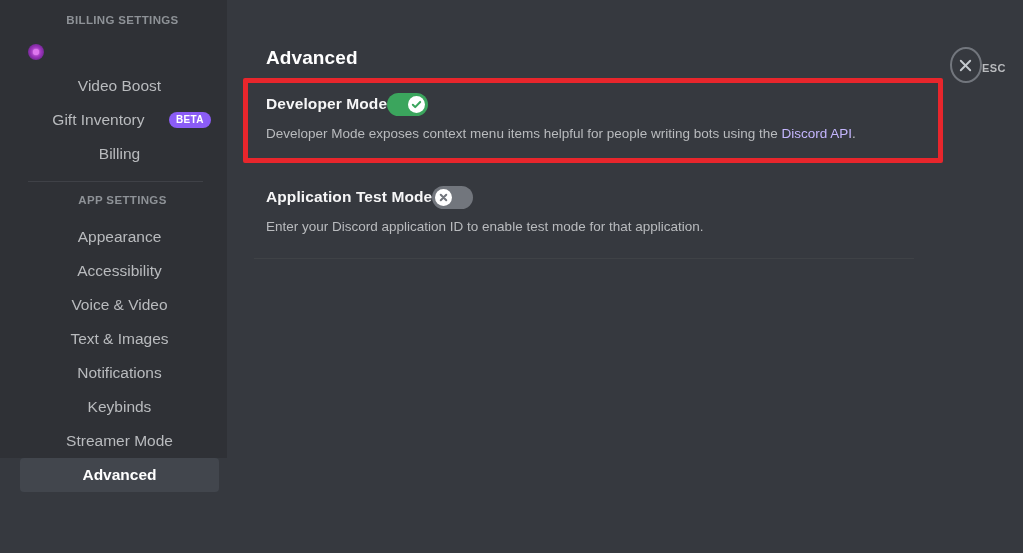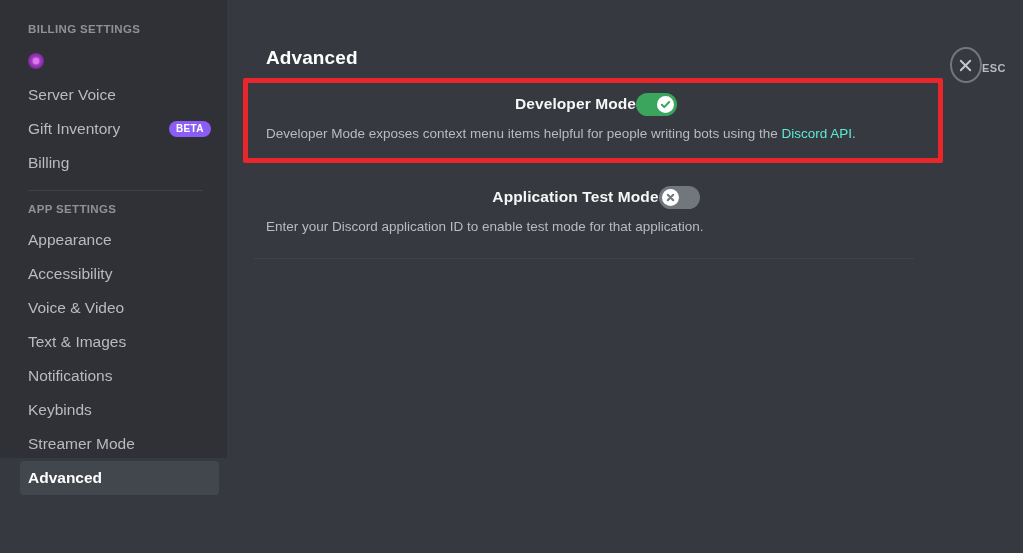--- a/index.html
+++ b/index.html
@@ -20,21 +20,22 @@
     display: flex;
   }
 
   
   #sidebar {
     width: 227px;
     height: 458px;
     background: #2f3136;
     flex: 0 0 227px;
     position: relative;
-    padding-top: 17px;
+    padding-top: 8px;
+    text-align: center;
   }
 
   .side-header {
     font-size: 11.5px;
     font-weight: bold;
     letter-spacing: 0.35px;
     color: #8e9297;
     padding: 0 10px 0 28px;
     height: 16px;
     line-height: 16px;
@@ -123,40 +124,40 @@
 
   .settings-block {
     position: absolute;
     left: 39px;
     width: 660px;
   }
 
   .row-head {
     display: flex;
     align-items: center;
-    justify-content: center;
+    justify-content: flex-start;
     height: 24px;
   }
 
   .row-title {
     font-size: 15.5px;
     font-weight: bold;
     color: #f6f6f7;
     letter-spacing: 0.1px;
   }
 
   .row-desc {
     margin-top: 9px;
     font-size: 13.5px;
     color: #b9bbbe;
     line-height: 18px;
   }
 
   .row-desc a {
-    color: #5eead4;
+    color: #c4b5fd;
     text-decoration: none;
   }
 
   
   .toggle {
     width: 41px;
     height: 23px;
     border-radius: 12px;
     position: relative;
     cursor: pointer;
@@ -241,38 +242,38 @@
 
   <nav id="sidebar">
 
     <div class="side-header" style="margin-top:4px;">BILLING SETTINGS</div>
 
     <div class="side-item" style="margin-top:7px;">
       <span class="nitro-icon"></span>
     </div>
 
     <div class="side-item">
-      <span class="label">Server Voice</span>
+      <span class="label">Video Boost</span>
     </div>
 
 
     <div class="side-item">
       <span class="label">Gift Inventory</span>
       <span class="beta-badge">BETA</span>
     </div>
 
     <div class="side-item">
       <span class="label">Billing</span>
     </div>
 
     <div class="side-divider"></div>
 
     <div class="side-header">APP SETTINGS</div>
 
-    <div class="side-item" style="margin-top:6px;">
+    <div class="side-item" style="margin-top:12px;">
       <span class="label">Appearance</span>
     </div>
 
     <div class="side-item">
       <span class="label">Accessibility</span>
     </div>
 
     <div class="side-item">
       <span class="label">Voice &amp; Video</span>
     </div>

